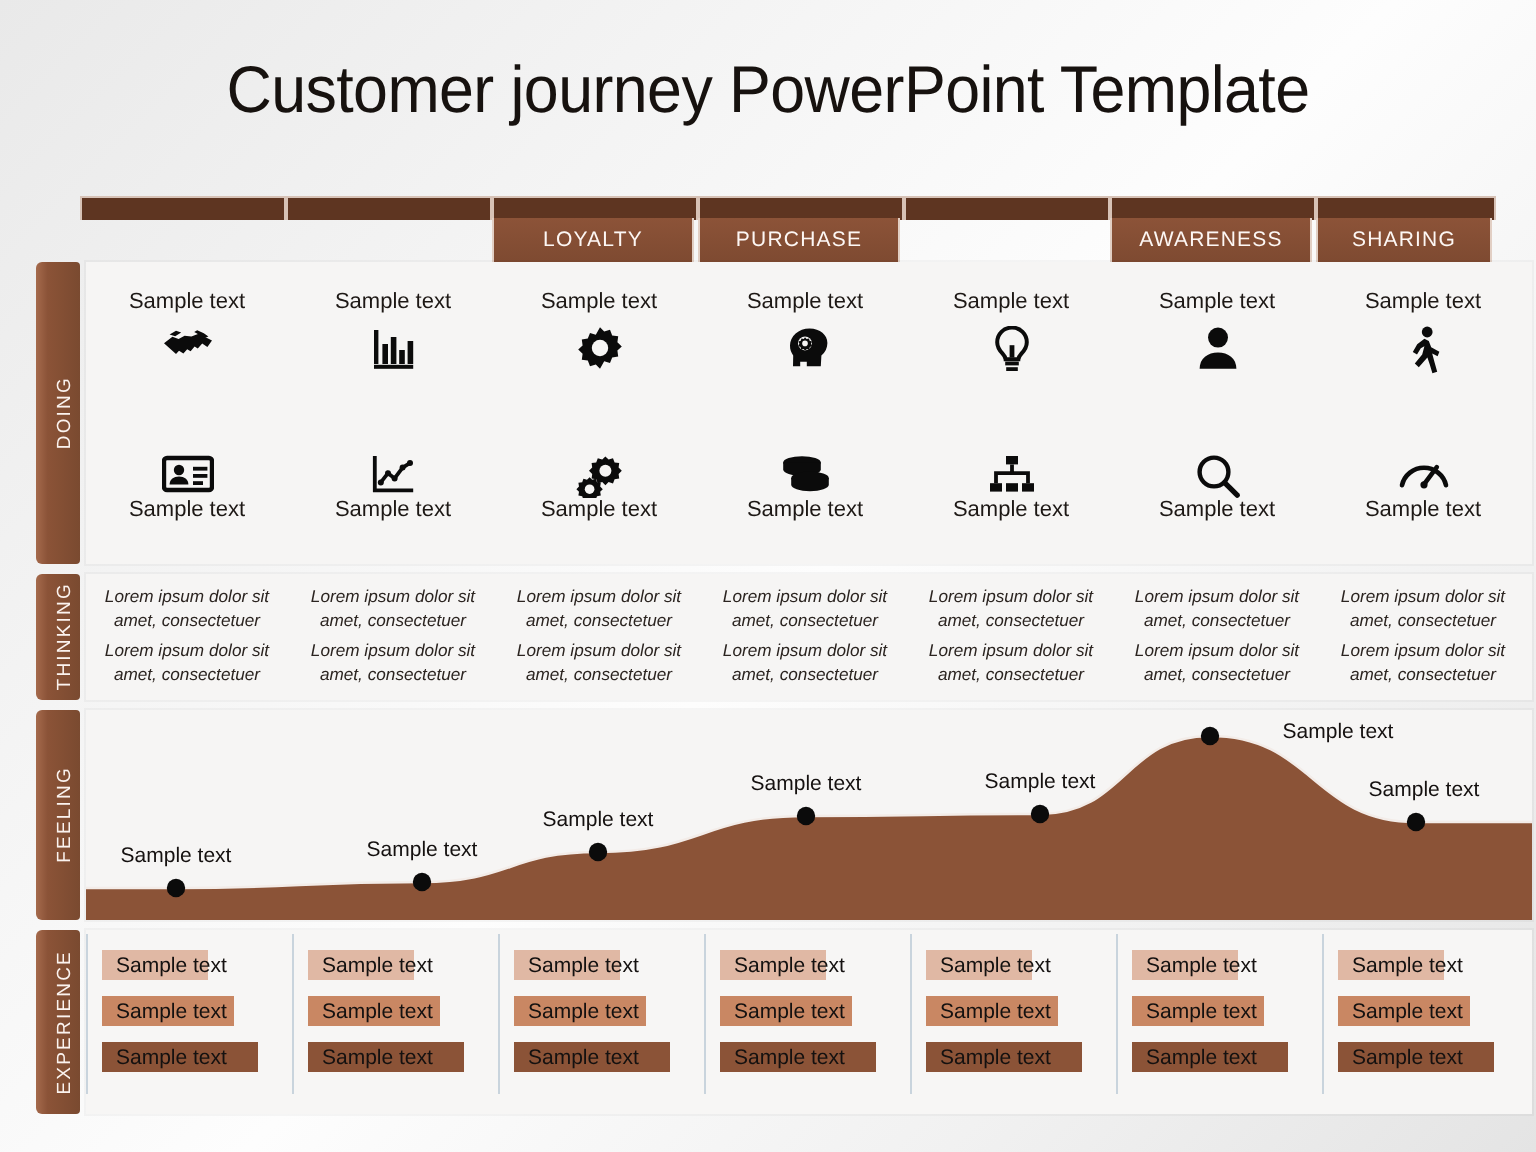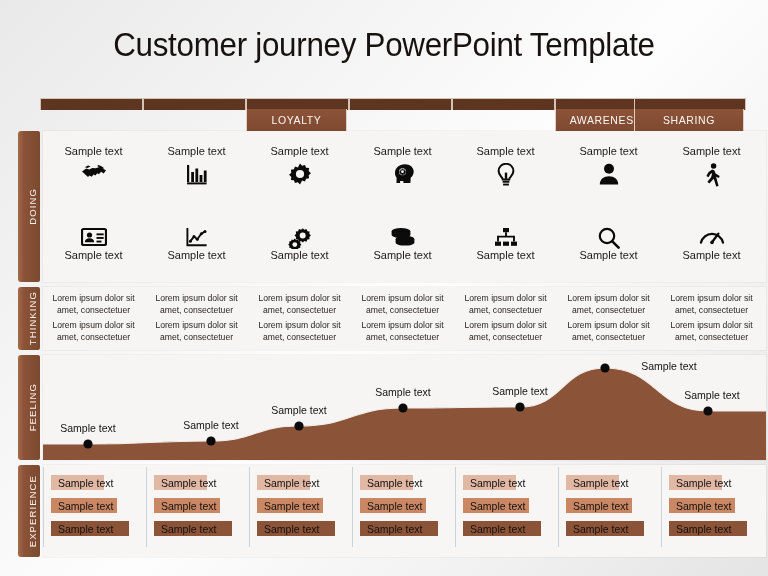--- a/index.html
+++ b/index.html
@@ -69,21 +69,21 @@
   .doing-col .t1{position:absolute;top:14px;width:100%;text-align:center;
     font-size:11px;color:#1d1815;}
   .doing-col .i1{position:absolute;top:32px;width:100%;text-align:center;height:26px;}
   .doing-col .i2{position:absolute;top:96px;width:100%;text-align:center;height:26px;}
   .doing-col .t2{position:absolute;top:118px;width:100%;text-align:center;
     font-size:11px;color:#1d1815;}
   .doing-col svg{display:inline-block;fill:#0b0b0b;}
 
   
   .think-col{position:absolute;top:0;height:63px;}
-  .think-col p{margin:0;text-align:center;font-size:8.6px;line-height:11.5px;color:#2b2420;}
+  .think-col p{margin:0;text-align:center;font-size:8.6px;line-height:11.5px;color:#2b2420;font-style:italic;}
   .think-col p.a{position:absolute;top:6px;width:100%;}
   .think-col p.b{position:absolute;top:33px;width:100%;}
 
   
   #feelSvg{position:absolute;left:0;top:0;}
   .feel-lbl{position:absolute;font-size:10.5px;color:#151110;white-space:nowrap;
             transform:translateX(-50%);}
 
   
   .exp-col{position:absolute;top:0;height:92px;}
@@ -107,31 +107,34 @@
         <div class="cap"></div>
       </div>
       <div class="hdr" style="left: 246px; width: 101px;">
         <div class="cap"></div>
         <div class="band">
           <span>LOYALTY</span>
         </div>
       </div>
       <div class="hdr" style="left: 349px; width: 101px;">
         <div class="cap"></div>
+        <div class="band">
+          <span>PURCHASE</span>
+        </div>
       </div>
       <div class="hdr" style="left: 452px; width: 101px;">
         <div class="cap"></div>
       </div>
       <div class="hdr" style="left: 555px; width: 101px;">
         <div class="cap"></div>
         <div class="band">
           <span>AWARENESS</span>
         </div>
       </div>
-      <div class="hdr" style="left: 634px; width: 110px;">
+      <div class="hdr" style="left: 658px; width: 88px;">
         <div class="cap"></div>
         <div class="band">
           <span>SHARING</span>
         </div>
       </div>
     </div>
   <div id="vtabs">
       <div class="vtab" style="top: 131px; height: 151px;">
         <div class="edge"></div>
         <div class="body">

